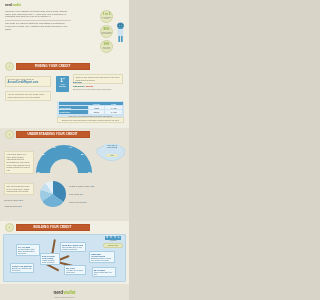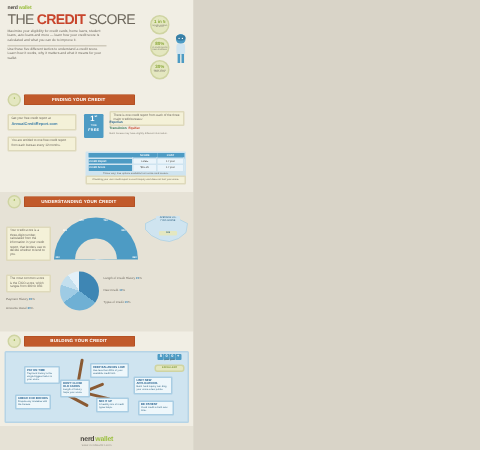--- a/index.html
+++ b/index.html
@@ -136,25 +136,20 @@
 <body>
 
 <div class="page">
 
   <div class="header">
     <div class="logo">
       <span class="nerd">nerd</span>
         <span class="wallet">wallet</span>
     </div>
 
-    <div class="title">
-      <span class="thin">THE</span>
-      <span class="red">CREDIT</span>
-      <span class="thin">SCORE</span>
-    </div>
 
     <div class="lede">
       <p>Maximize your eligibility for credit cards, home loans, student loans, auto loans and more — learn how your credit score is calculated and what you can do to improve it.</p>
       <div class="rule"></div>
       <p>Use these five different tactics to understand a credit score. Learn how it works, why it matters and what it means for your wallet.</p>
     </div>
 
     <div class="stats">
       <div class="stat">
         <span class="big">1 in 5</span>

